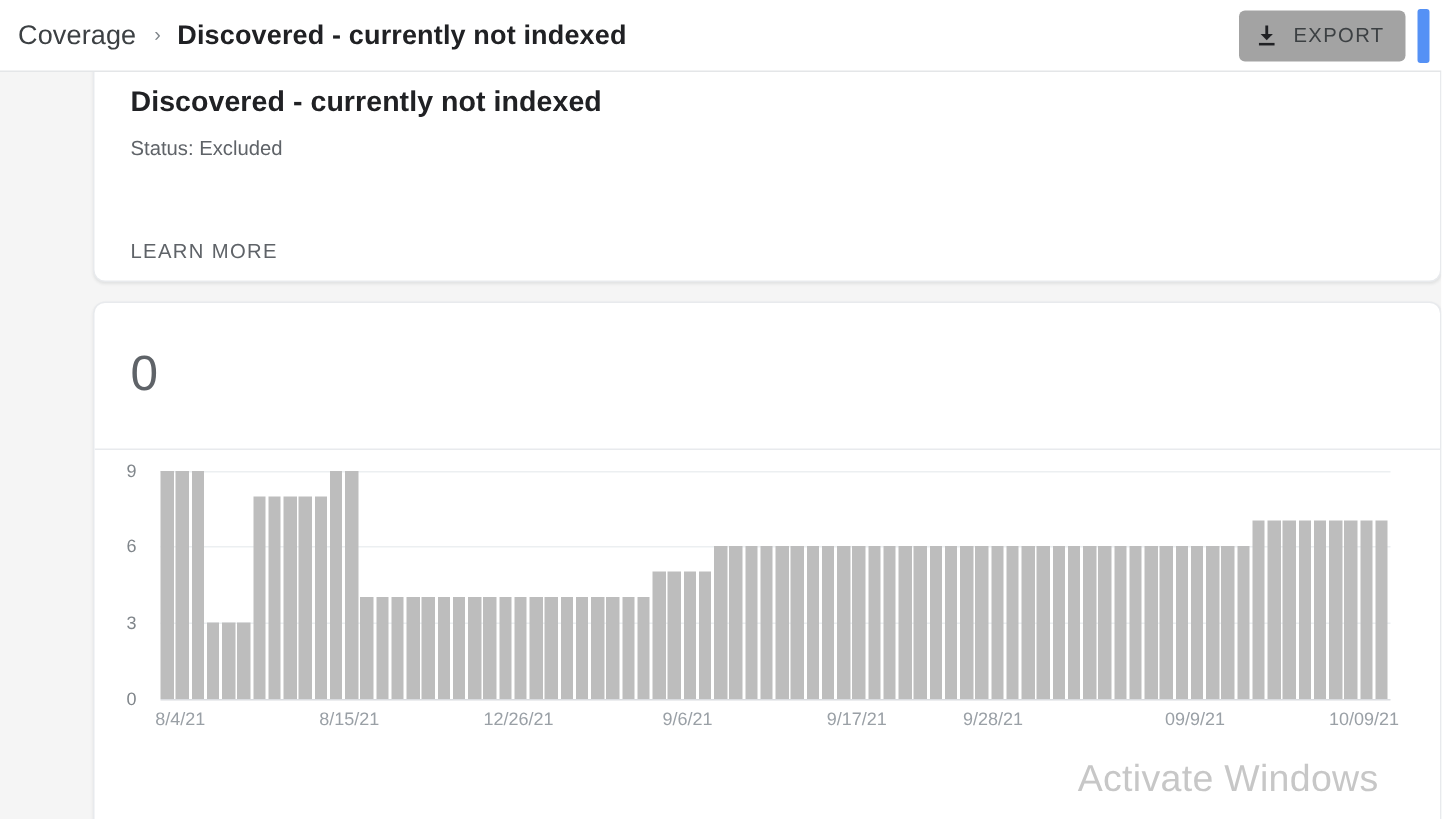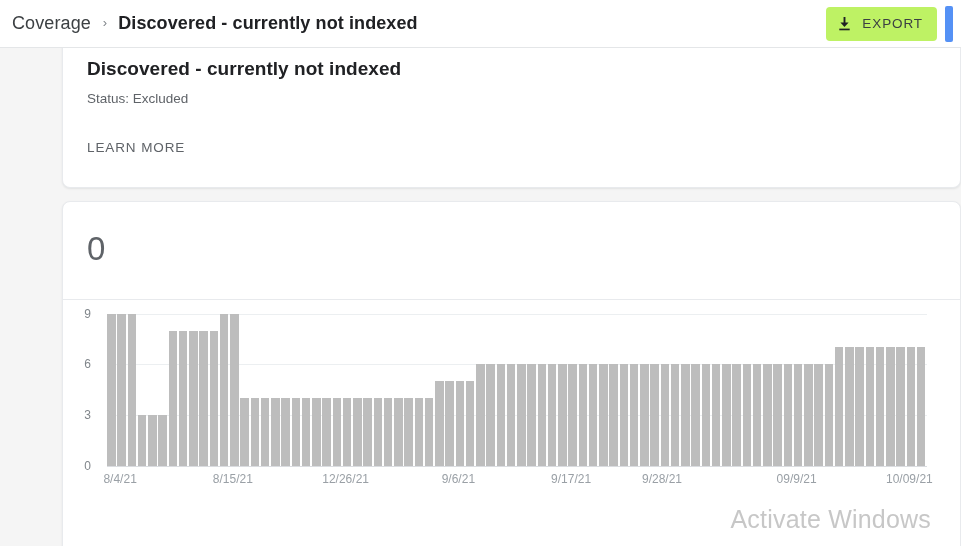--- a/index.html
+++ b/index.html
@@ -60,21 +60,21 @@
     white-space: nowrap;
   }
   .topbar-spacer { flex: 1 1 auto; }
 
   .export-btn {
     display: flex;
     align-items: center;
     gap: 10px;
     height: 34px;
     padding: 0 14px 0 11px;
-    background: #bef264;
+    background: #a3a3a3;
     border: none;
     border-radius: 4px;
     cursor: pointer;
     flex: 0 0 auto;
   }
   .export-btn .label {
     font-size: 13.5px;
     font-weight: 500;
     letter-spacing: 0.9px;
     color: #3c4043;
@@ -135,21 +135,21 @@
     margin: 0;
     line-height: 26px;
   }
   .summary-status {
     font-size: 13.5px;
     color: #5f6368;
     margin-top: 8px;
     line-height: 18px;
   }
   .learn-more {
-    margin-top: 32px;
+    margin-top: 52px;
     font-size: 13.5px;
     font-weight: 500;
     letter-spacing: 0.9px;
     color: #5f6368;
     cursor: pointer;
     display: inline-block;
   }
 
   
   .chart-card {
@@ -237,21 +237,21 @@
     font-size: 12px;
     color: #9aa0a6;
     transform: translateX(-50%);
     white-space: nowrap;
     margin-left: 8px;
   }
 
   
   .watermark {
     position: absolute;
-    right: 30px;
+    right: 42px;
     bottom: 12px;
     text-align: left;
     pointer-events: none;
     z-index: 3;
     color: #c7c7c7;
     user-select: none;
   }
   .wm-line1 {
     font-size: 25px;
     line-height: 29px;

